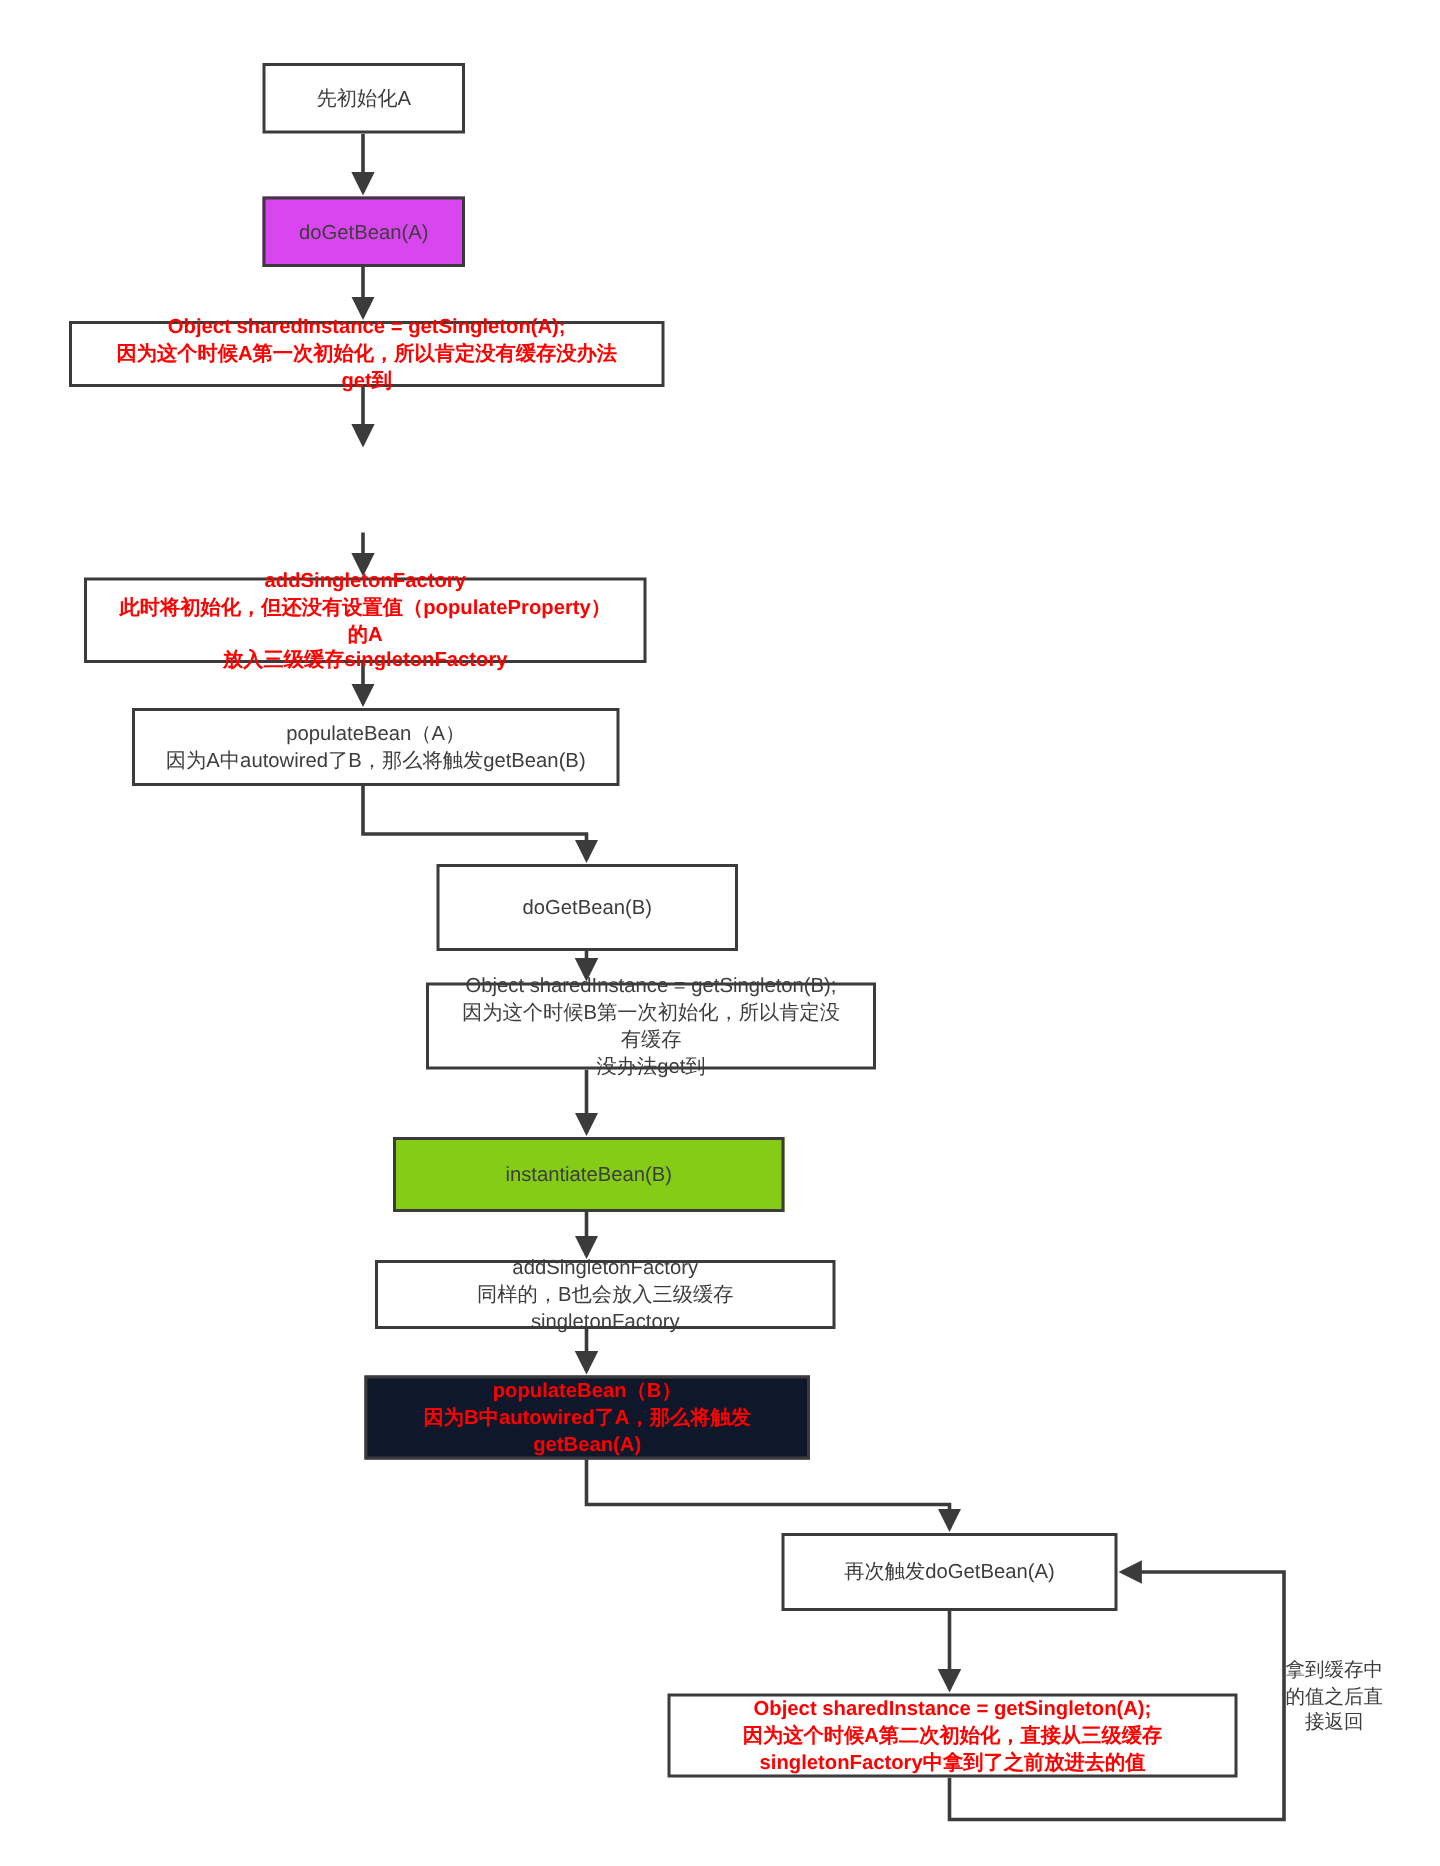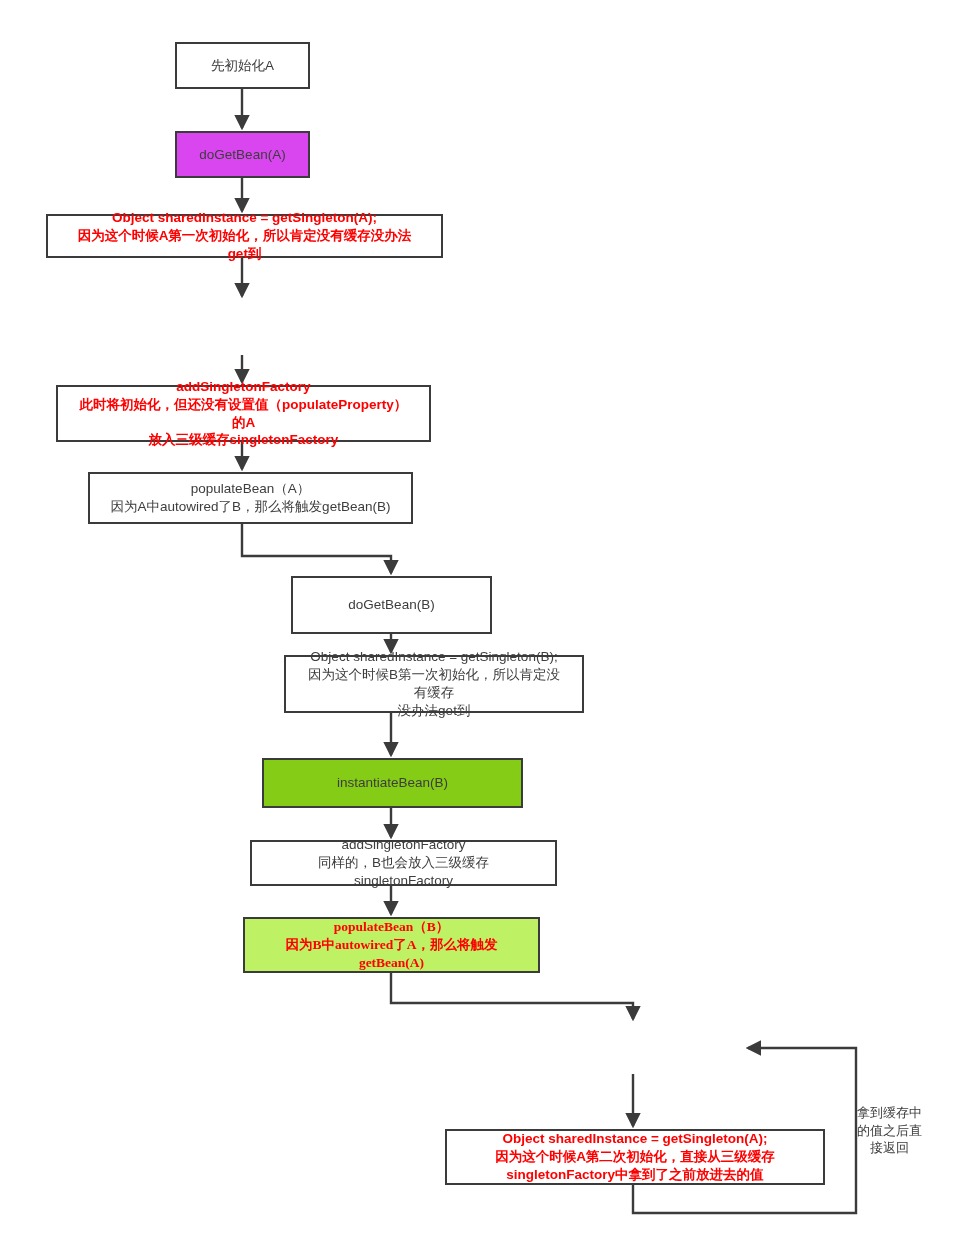--- a/index.html
+++ b/index.html
@@ -118,24 +118,27 @@
 因为这个时候B第一次初始化，所以肯定没有缓存
 没办法get到</span>
     </div>
     <div class="node" style="left: 262px; top: 758px; width: 261px; height: 50px; border-color: rgb(59, 59, 59); background: #84cc16;">
       <span class="txt plain">instantiateBean(B)</span>
     </div>
     <div class="node" style="left: 250px; top: 840px; width: 307px; height: 46px; border-color: rgb(59, 59, 59); background: rgb(255, 255, 255);">
       <span class="txt plain">addSingletonFactory
 同样的，B也会放入三级缓存singletonFactory</span>
     </div>
-    <div class="node" style="left: 243px; top: 917px; width: 297px; height: 56px; border-color: rgb(59, 59, 59); background: #bef264; font-family: Liberation Serif, serif;">
+    <div class="node" style="left: 243px; top: 917px; width: 297px; height: 56px; border-color: rgb(59, 59, 59); background: #0f172a;">
       <span class="txt alert">populateBean（B）
 因为B中autowired了A，那么将触发
 getBean(A)</span>
+    </div>
+    <div class="node" style="left: 521px; top: 1022px; width: 224px; height: 52px; border-color: rgb(59, 59, 59); background: rgb(255, 255, 255);">
+      <span class="txt plain">再次触发doGetBean(A)</span>
     </div>
     <div class="node" style="left: 445px; top: 1129px; width: 380px; height: 56px; border-color: rgb(59, 59, 59); background: rgb(255, 255, 255);">
       <span class="txt alert">Object sharedInstance = getSingleton(A);
 因为这个时候A第二次初始化，直接从三级缓存
 singletonFactory中拿到了之前放进去的值</span>
     </div>
     <div class="side-label" style="left: 857px; top: 1088px; color: rgb(61, 61, 61); margin-top: 16px;">拿到缓存中
 的值之后直
 接返回</div>
   </div>

